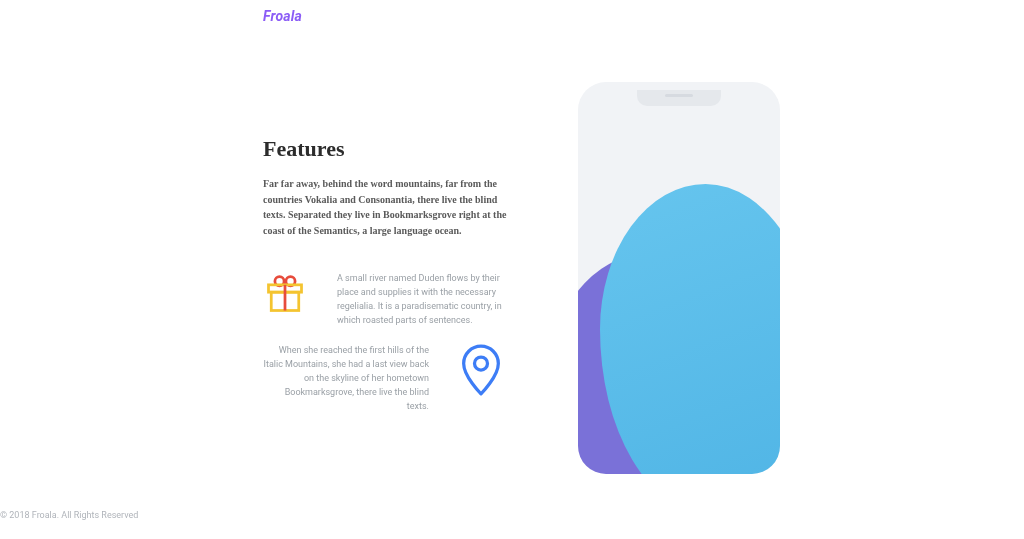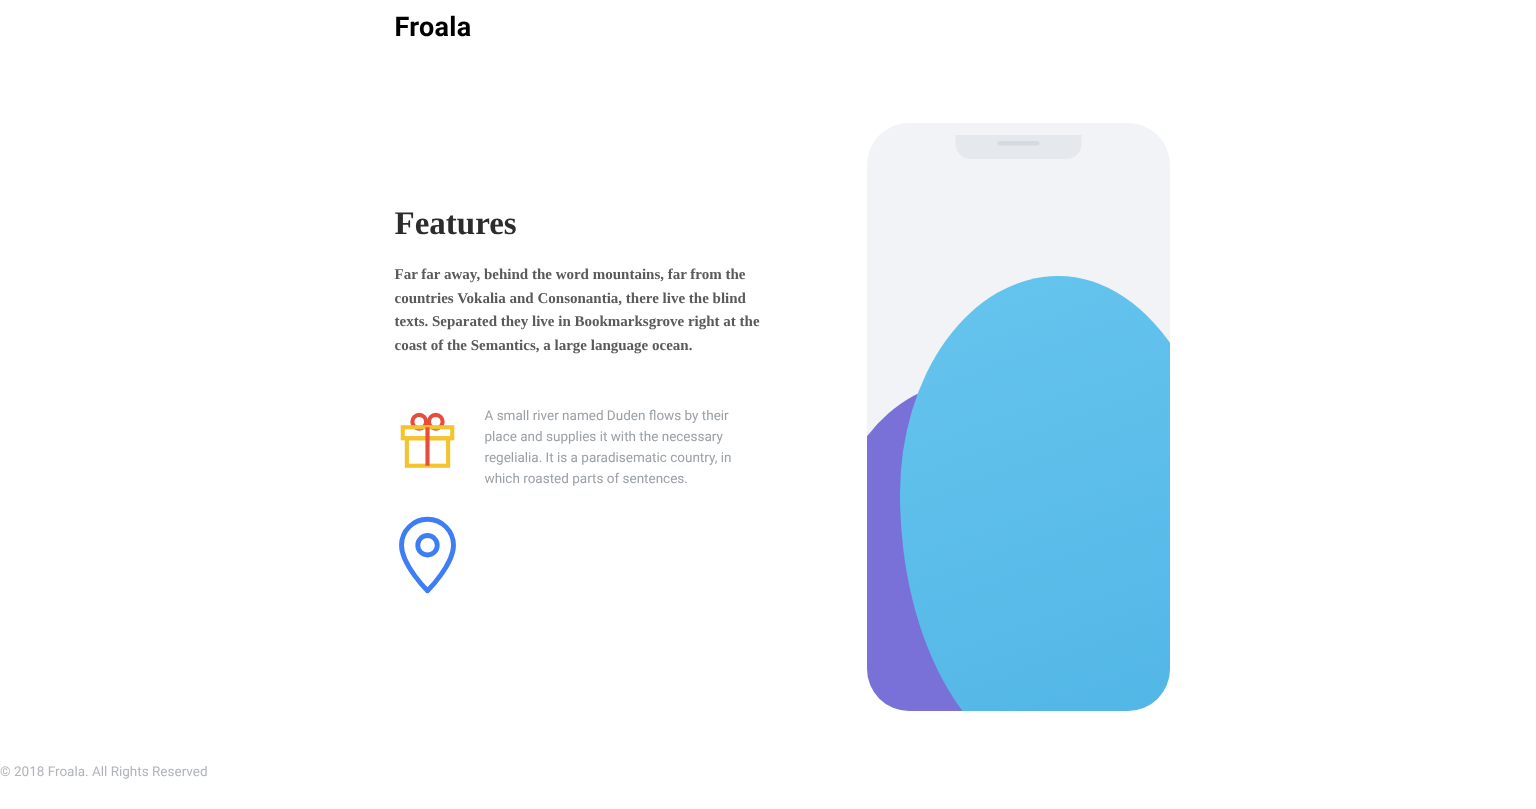--- a/index.html
+++ b/index.html
@@ -8,24 +8,25 @@
     background: #ffffff;
     width: 1024px;
     height: 539px;
     overflow: hidden;
     color: #333;
   }
   .logo {
     position: absolute;
     left: 263px;
     top: 8px;
-    font-size: 18px;
+    font-size: 14px;
     font-weight: 700;
-    color: #000000;
+    color: #8b5cf6;
     letter-spacing: 0.2px;
+    font-style: italic;
   }
   .main {
     position: absolute;
     left: 263px;
     top: 136px;
     width: 250px;
     font-family: Liberation Serif, serif;
   }
   .heading {
     font-size: 22px;
@@ -38,21 +39,21 @@
     font-weight: 700;
     line-height: 1.55;
     color: #5a5a5a;
   }
   .feature-row {
     position: absolute;
     left: 263px;
     width: 240px;
     display: flex;
     align-items: flex-start;
-    gap: 16px;
+    gap: 30px;
   }
   .feature-row.one { top: 272px; }
   .feature-row.two { top: 344px; }
   .feature-row .icon-slot { flex: 0 0 44px; }
   .feature-row .text {
     flex: 1;
     font-size: 9px;
     line-height: 1.55;
     color: #9aa0a6;
   }
@@ -134,20 +135,21 @@
 
       <rect x="9" y="22" width="30" height="20" stroke="#f4c430" stroke-width="3" fill="none"></rect>
 
       <line x1="24" y1="14" x2="24" y2="42" stroke="#e74c3c" stroke-width="3"></line>
     </svg>
   </div>
   <div class="text">A small river named Duden flows by their place and supplies it with the necessary regelialia. It is a paradisematic country, in which roasted parts of sentences.</div>
 </div>
 
 <div class="feature-row two">
+  <div class="text">When she reached the first hills of the Italic Mountains, she had a last view back on the skyline of her hometown Bookmarksgrove, there live the blind texts.</div>
   <div class="icon-slot">
     <svg width="44" height="52" viewBox="0 0 40 48" fill="none">
       <path d="M20 46 C20 46 36 30 36 18 C36 9.163 28.837 2 20 2 C11.163 2 4 9.163 4 18 C4 30 20 46 20 46 Z" stroke="#3d7df6" stroke-width="3" fill="none" stroke-linejoin="round"></path>
       <circle cx="20" cy="18" r="6" stroke="#3d7df6" stroke-width="3" fill="none"></circle>
     </svg>
   </div>
 </div>
 
 <div class="phone">
   <div class="blob-purple"></div>

